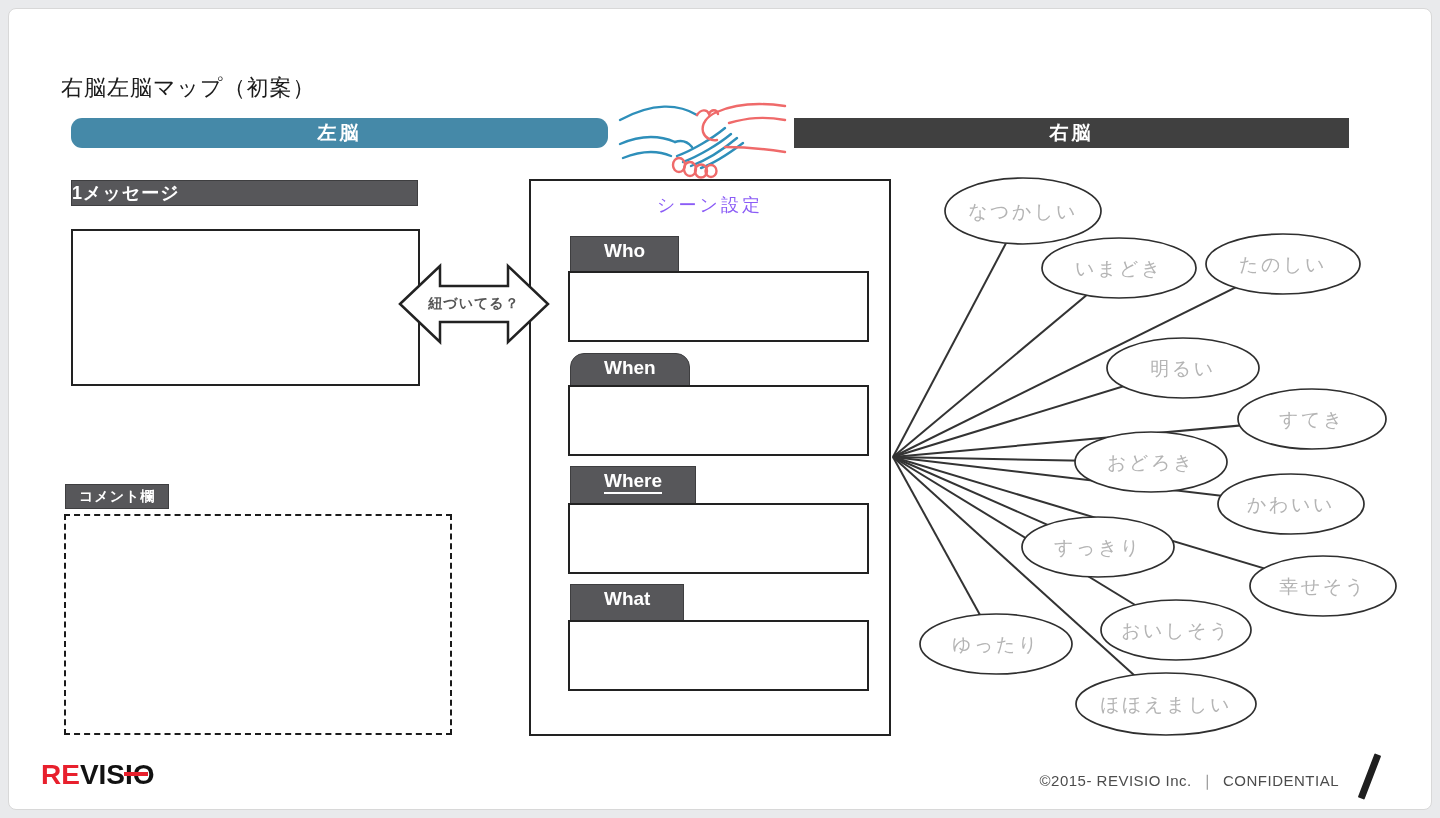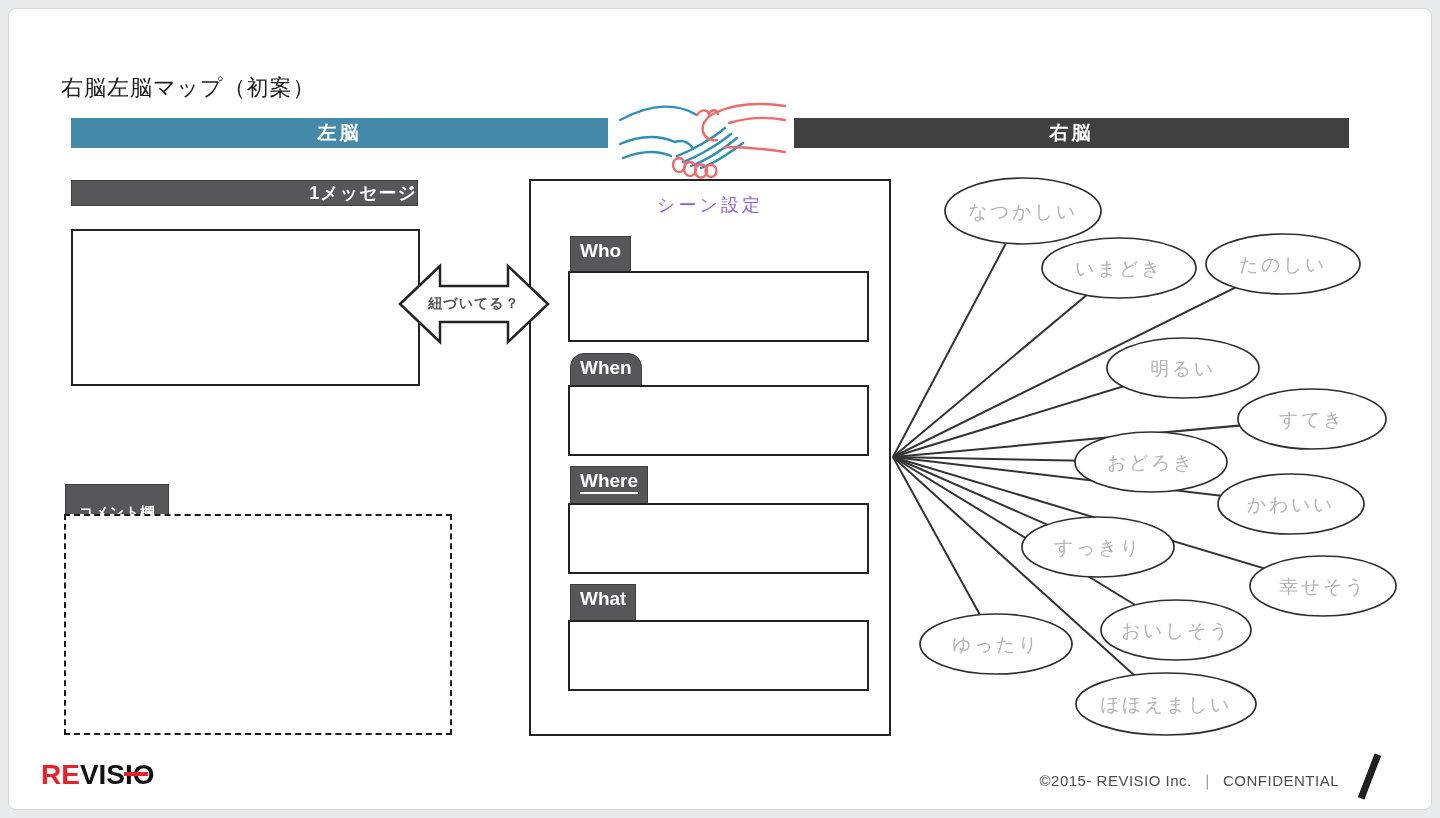--- a/index.html
+++ b/index.html
@@ -3,40 +3,40 @@
 <meta charset="utf-8">
 <style>
   html,body{margin:0;padding:0;width:1440px;height:818px;background:#e9eaec;
     font-family:"Liberation Sans","DejaVu Sans",sans-serif;}
   .slide{position:absolute;inset:8px;background:#fff;border:1px solid #d8d8d8;
     border-radius:8px;overflow:hidden;}
   .abs{position:absolute;}
   .title{left:52px;top:25px;font-size:22px;font-weight:normal;color:#1b1b1b;letter-spacing:1px;margin-top:39px;}
   .brainbar{top:109px;height:30px;line-height:30px;text-align:center;color:#fff;
     font-weight:bold;font-size:19px;letter-spacing:3px;}
-  .bar-left{left:62px;width:537px;background:#4589a8;}
+  .bar-left{left:62px;width:537px;background:#4589a8;border-radius:11px;}
   .bar-right{left:785px;width:555px;background:#404040;}
   .handshake{left:608px;top:85px;width:172px;height:90px;z-index:3;}
   .gray-label{background:#57575a;border:1px solid #3e3e40;color:#fff;font-weight:bold;
-    text-align:right;box-sizing:border-box;}
+    text-align:left;box-sizing:border-box;}
   .msg-header{left:62px;top:171px;width:347px;height:26px;line-height:24px;font-size:18px;letter-spacing:1px;}
   .msg-box{left:62px;top:220px;width:349px;height:157px;border:2px solid #222;background:#fff;box-sizing:border-box;}
   .arrow-wrap{left:388px;top:246px;width:154px;height:98px;z-index:5;}
   .arrow-label{position:absolute;left:0;top:0;width:100%;height:100%;display:flex;
     align-items:center;justify-content:center;font-size:14px;font-weight:bold;color:#555;letter-spacing:1px;}
   .scene-box{left:520px;top:170px;width:362px;height:557px;border:2px solid #222;
     background:#fff;box-sizing:border-box;z-index:2;}
   .scene-title{position:absolute;left:0;top:12px;width:100%;text-align:center;
     font-size:18px;color:#8b5cf6;letter-spacing:3px;}
-  .field-label{position:absolute;left:39px;height:46px;line-height:28px;padding:0 9px;font-size:19px;}
+  .field-label{position:absolute;left:39px;height:46px;line-height:28px;padding:0 33px;font-size:19px;}
   .field-box{position:absolute;left:37px;width:301px;height:71px;border:2px solid #222;
     background:#fff;box-sizing:border-box;}
   .u-white{border-bottom:2px solid #fff;padding-bottom:1px;}
   .u-blue{border-bottom:2px solid #000000;padding-bottom:1px;}
-  .comment-header{left:56px;top:475px;height:25px;line-height:23px;padding:16px 13px;font-size:14px;letter-spacing:1px;}
+  .comment-header{left:56px;top:475px;height:25px;line-height:23px;padding:0 13px;font-size:14px;letter-spacing:1px;}
   .comment-box{left:55px;top:505px;width:388px;height:221px;border:2px dashed #1a1a1a;
     background:#fff;box-sizing:border-box;}
   .mindmap{left:-8px;top:-8px;width:1440px;height:818px;z-index:1;}
   .mindmap line{stroke:#333;stroke-width:2;}
   .mindmap ellipse{fill:#fff;stroke:#2f2f2f;stroke-width:1.7;}
   .mindmap text{fill:#b4b4b4;font-size:19px;letter-spacing:2.5px;text-anchor:middle;
     font-family:"Liberation Sans","DejaVu Sans",sans-serif;}
   .logo{left:32px;top:750px;font-size:28px;font-weight:bold;letter-spacing:0;}
   .logo .red{color:#e8202d;}
   .logo .blk{color:#121212;}

